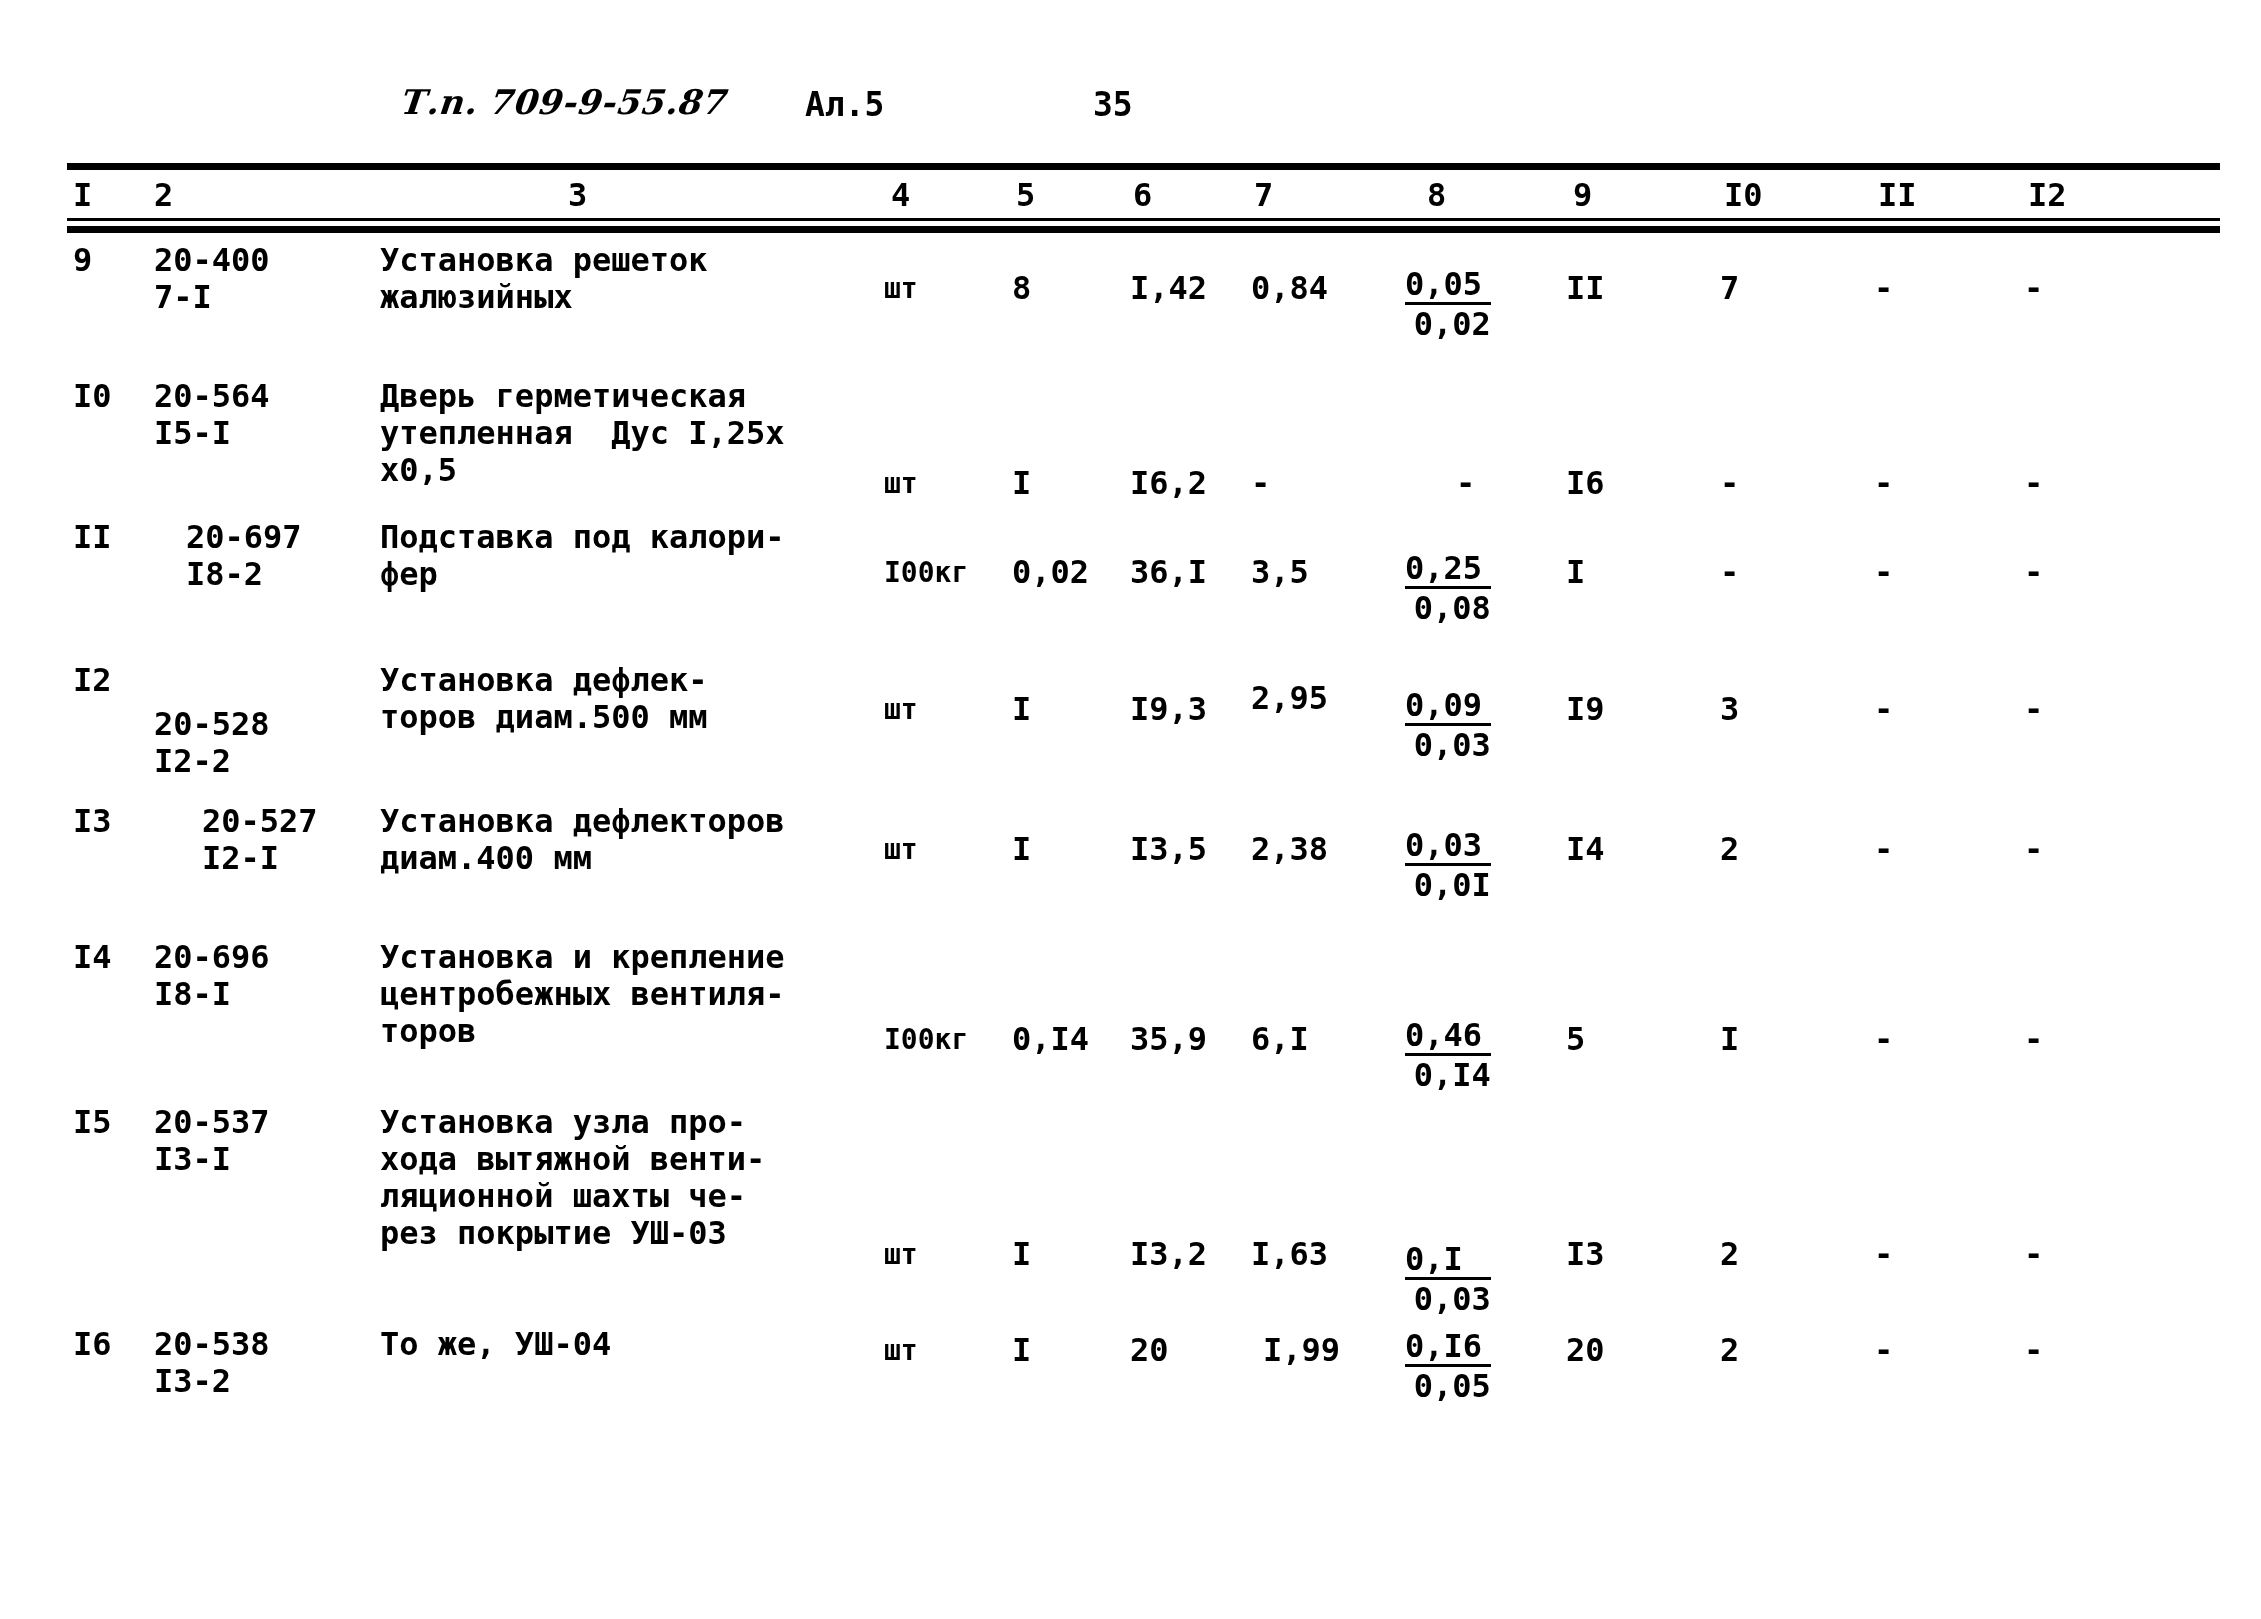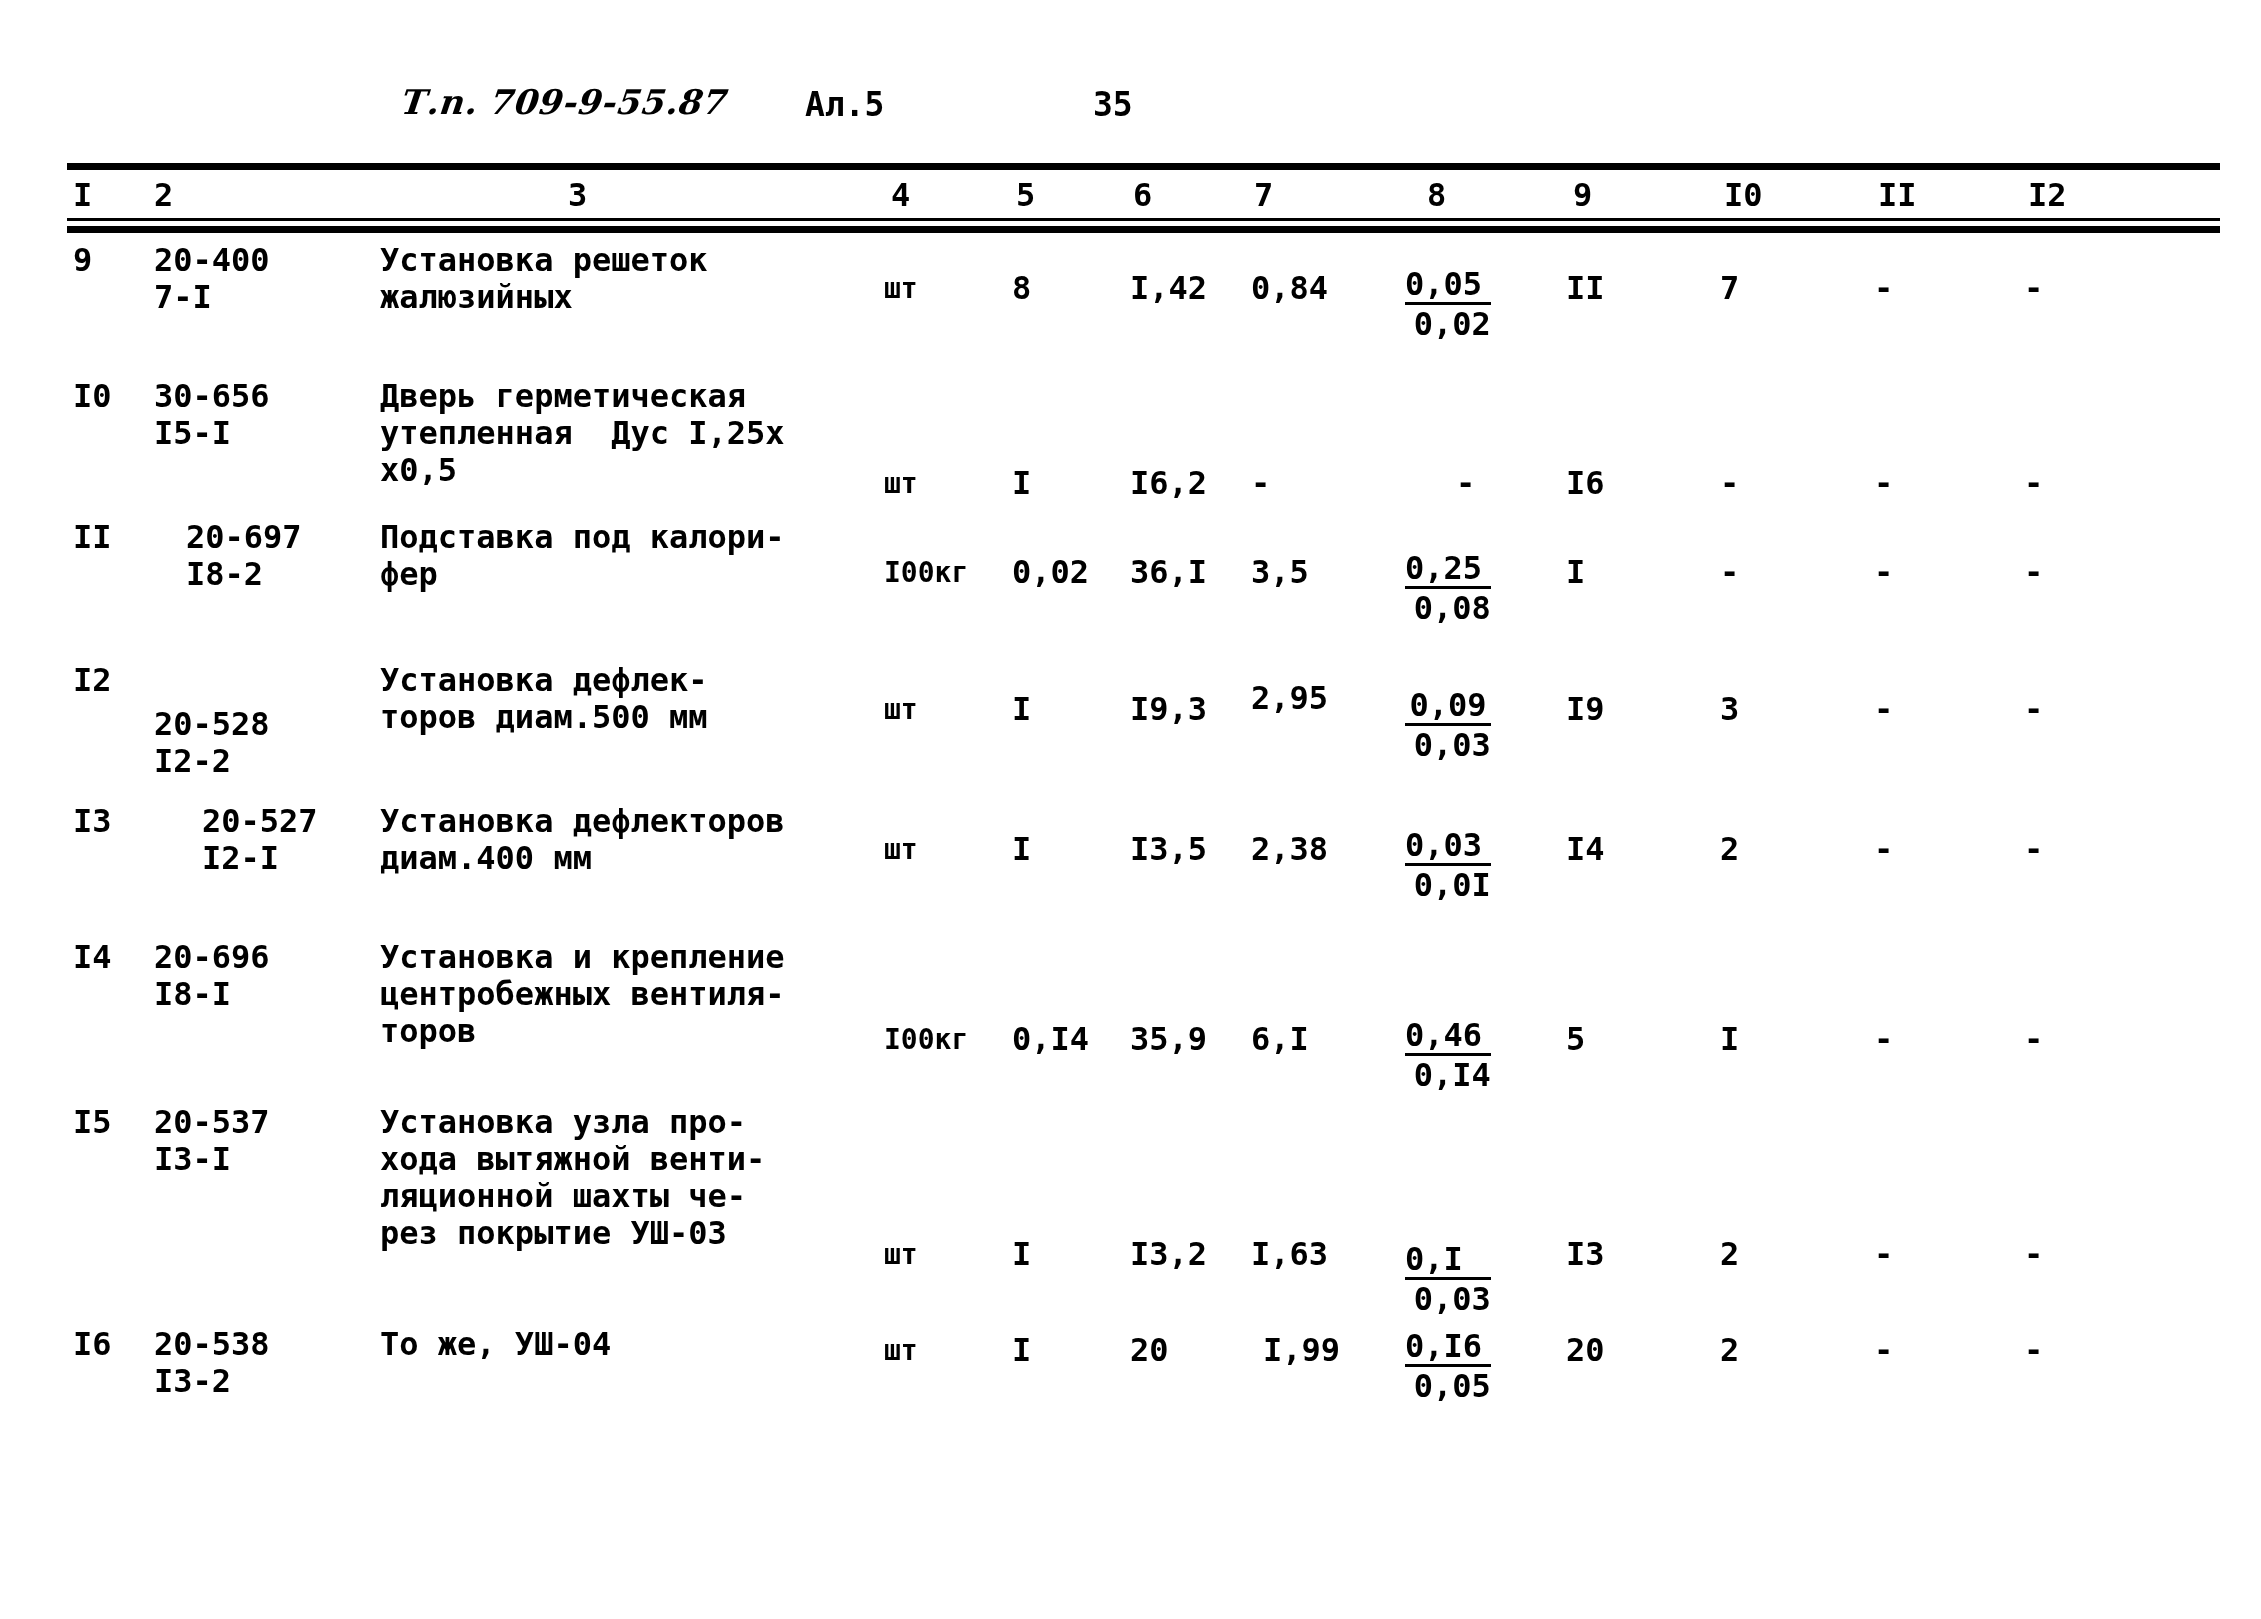--- a/index.html
+++ b/index.html
@@ -183,21 +183,21 @@
         <div class="cell c-v6" style="top: 28px;">I,42</div>
         <div class="cell c-v7" style="top: 28px;">0,84</div>
         <div class="cell c-frac frac" style="top: 25px;"><span class="num">0,05</span><span class="den">0,02</span></div>
         <div class="cell c-v9" style="top: 28px;">II</div>
         <div class="cell c-v10" style="top: 28px;">7</div>
         <div class="cell c-v11" style="top: 28px;">-</div>
         <div class="cell c-v12" style="top: 28px;">-</div>
       </div>
       <div class="row" style="position: absolute; top: 136px;">
         <div class="cell c-num multiline" style="top: 0px;">I0</div>
-        <div class="cell c-code multiline" style="top: 0px;">30-656
+        <div class="cell c-code multiline" style="top: 0px;">20-564
 I5-I</div>
         <div class="cell c-desc multiline" style="top: 0px;">Дверь герметическая
 утепленная  Дус I,25х
 х0,5</div>
         <div class="cell c-unit" style="top: 87px;">шт</div>
         <div class="cell c-qty" style="top: 87px;">I</div>
         <div class="cell c-v6" style="top: 87px;">I6,2</div>
         <div class="cell c-v7" style="top: 87px;">-</div>
         <div class="cell c-frac" style="top: 87px; left: 1456px;">-</div>
         <div class="cell c-v9" style="top: 87px;">I6</div>
@@ -224,21 +224,21 @@
       <div class="row" style="position: absolute; top: 420px;">
         <div class="cell c-num multiline" style="top: 0px;">I2</div>
         <div class="cell c-code multiline" style="top: 0px; margin-top: 44px;">20-528
 I2-2</div>
         <div class="cell c-desc multiline" style="top: 0px;">Установка дефлек-
 торов диам.500 мм</div>
         <div class="cell c-unit" style="top: 29px;">шт</div>
         <div class="cell c-qty" style="top: 29px;">I</div>
         <div class="cell c-v6" style="top: 29px;">I9,3</div>
         <div class="cell c-v7" style="top: 18px;">2,95</div>
-        <div class="cell c-frac frac" style="top: 26.4px; text-align: center;"><span class="num">0,09</span><span class="den">0,03</span></div>
+        <div class="cell c-frac frac" style="top: 26.4px;"><span class="num">0,09</span><span class="den">0,03</span></div>
         <div class="cell c-v9" style="top: 29px;">I9</div>
         <div class="cell c-v10" style="top: 29px;">3</div>
         <div class="cell c-v11" style="top: 29px;">-</div>
         <div class="cell c-v12" style="top: 29px;">-</div>
       </div>
       <div class="row" style="position: absolute; top: 561px;">
         <div class="cell c-num multiline" style="top: 0px;">I3</div>
         <div class="cell c-code multiline" style="top: 0px; margin-left: 48px;">20-527
 I2-I</div>
         <div class="cell c-desc multiline" style="top: 0px;">Установка дефлекторов

